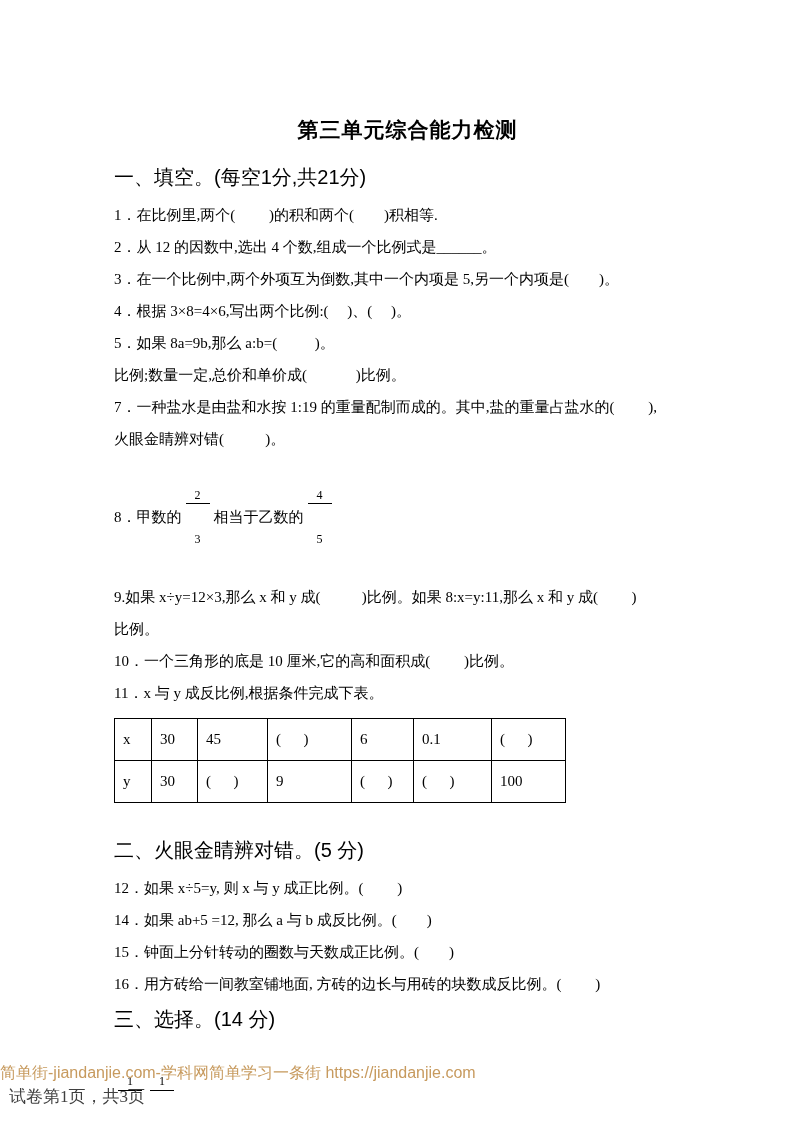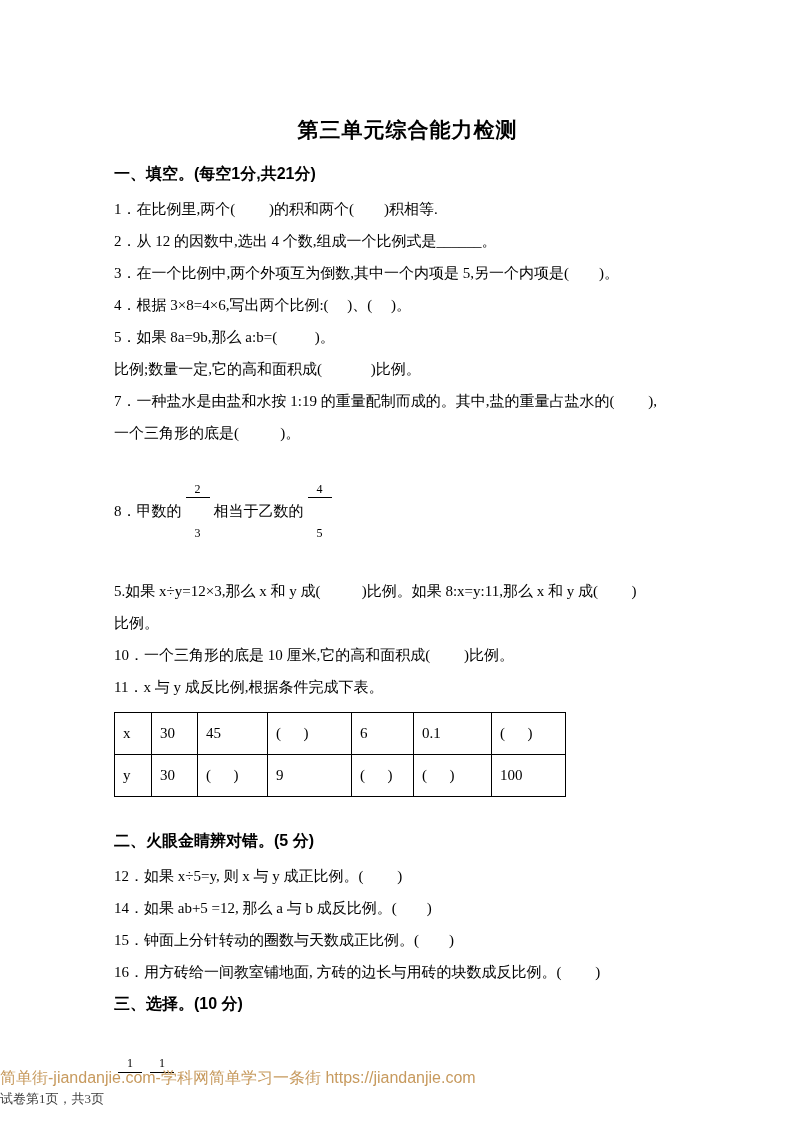--- a/index.html
+++ b/index.html
@@ -17,22 +17,22 @@
   .title {
     text-align:center;
     font-family:"Liberation Sans", sans-serif;
     font-weight:bold;
     font-size:21px;
     margin-bottom:20px;
     letter-spacing:1px;
   }
   .sec-heading {
     font-family:"Liberation Sans", sans-serif;
-    font-weight:bold;
-    font-size:16px;
+    font-weight:normal;
+    font-size:20px;
     margin:6px 0 14px 0;
     white-space:pre;
   }
   .q {
     font-size:15px;
     line-height:21px;
     margin-bottom:11px;
     white-space:pre;
   }
   .frac-line { display:flex; align-items:center; margin-bottom:13px; }
@@ -72,58 +72,59 @@
     text-align:left;
   }
   .watermark {
     color:#c79a5e;
     font-size:16px;
     font-family:"Liberation Sans", sans-serif;
     display:block;
   }
   .pageno {
     color:#3f3f3f;
-    font-size:13px;
+    font-size:17px;
     display:block;
     margin-top:1px;
+    padding-left:9px;
   }
 </style>
 </head>
 <body>
 
 <div class="page">
   <div class="content">
 
     <h1 class="title">第三单元综合能力检测</h1>
 
     <div class="sec-heading">一、填空。(每空1分,共21分)</div>
 
     <p class="q">1．在比例里,两个(         )的积和两个(        )积相等.</p>
     <p class="q">2．从 12 的因数中,选出 4 个数,组成一个比例式是______。</p>
     <p class="q">3．在一个比例中,两个外项互为倒数,其中一个内项是 5,另一个内项是(        )。</p>
     <p class="q">4．根据 3×8=4×6,写出两个比例:(     )、(     )。</p>
     <p class="q">5．如果 8a=9b,那么 a:b=(          )。</p>
-    <p class="q">比例;数量一定,它的高和面积成(             )比例。</p>
+    <p class="q">比例;数量一定,总价和单价成(             )比例。</p>
     <p class="q">7．一种盐水是由盐和水按 1:19 的重量配制而成的。其中,盐的重量占盐水的(         ),</p>
-    <p class="q">一个三角形的底是(           )。</p>
+    <p class="q">火眼金睛辨对错(           )。</p>
 
     <p class="q frac-line">
       <span>8．甲数的</span>
       <span class="frac">
         <span class="num">2</span>
         <span class="den">3</span>
       </span>
       <span>相当于乙数的</span>
       <span class="frac">
         <span class="num">4</span>
         <span class="den">5</span>
       </span>
     </p>
 
-    <p class="q">5.如果 x÷y=12×3,那么 x 和 y 成(           )比例。如果 8:x=y:11,那么 x 和 y 成(         )</p>
+    <p class="q">9.如果 x÷y=12×3,那么 x 和 y 成(           )比例。如果 8:x=y:11,那么 x 和 y 成(         )</p>
     <p class="q">比例。</p>
     <p class="q">10．一个三角形的底是 10 厘米,它的高和面积成(         )比例。</p>
     <p class="q">11．x 与 y 成反比例,根据条件完成下表。</p>
 
     <table class="xy-table">
       <tbody>
           <tr>
         <td>x</td>
         <td>30</td>
         <td>45</td>
@@ -144,21 +145,21 @@
     </tbody>
       </table>
 
     <div class="sec-heading gap-before-section">二、火眼金睛辨对错。(5 分)</div>
 
     <p class="q">12．如果 x÷5=y, 则 x 与 y 成正比例。(         )</p>
     <p class="q">14．如果 ab+5 =12, 那么 a 与 b 成反比例。(        )</p>
     <p class="q">15．钟面上分针转动的圈数与天数成正比例。(        )</p>
     <p class="q">16．用方砖给一间教室铺地面, 方砖的边长与用砖的块数成反比例。(         )</p>
 
-    <div class="sec-heading">三、选择。(10 分)</div>
+    <div class="sec-heading">三、选择。(14 分)</div>
 
     <p class="q frac-line">
       
       <span class="frac">
         <span class="num">1</span>
         
       </span>
       
       <span class="frac">
         <span class="num">1</span>

